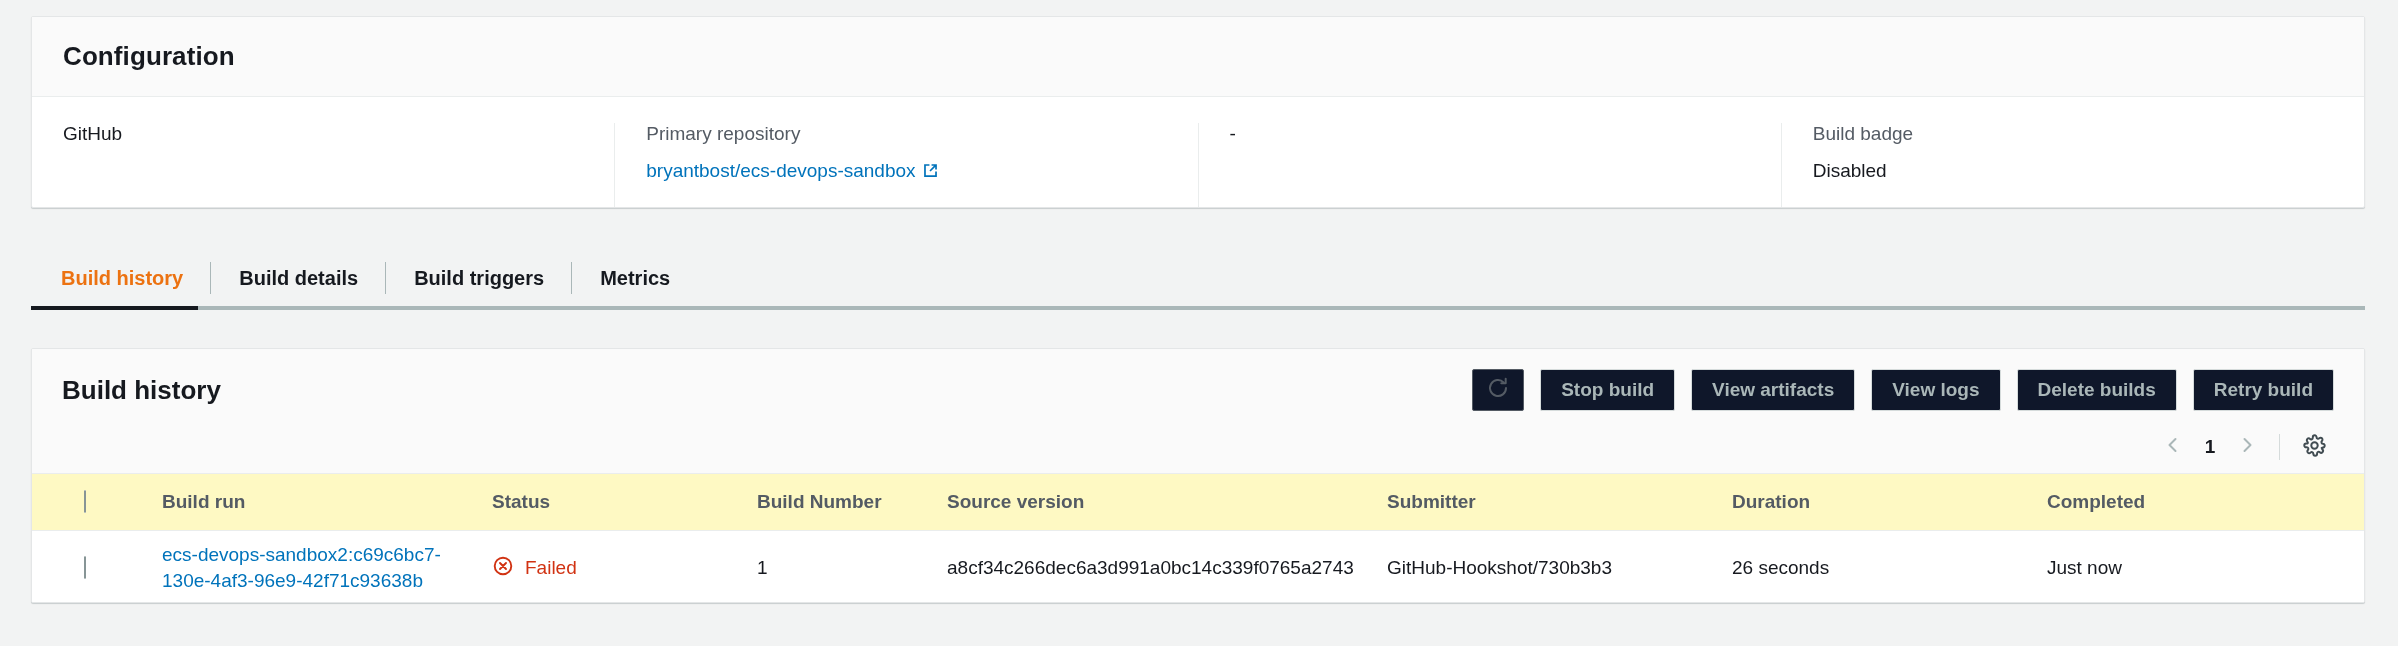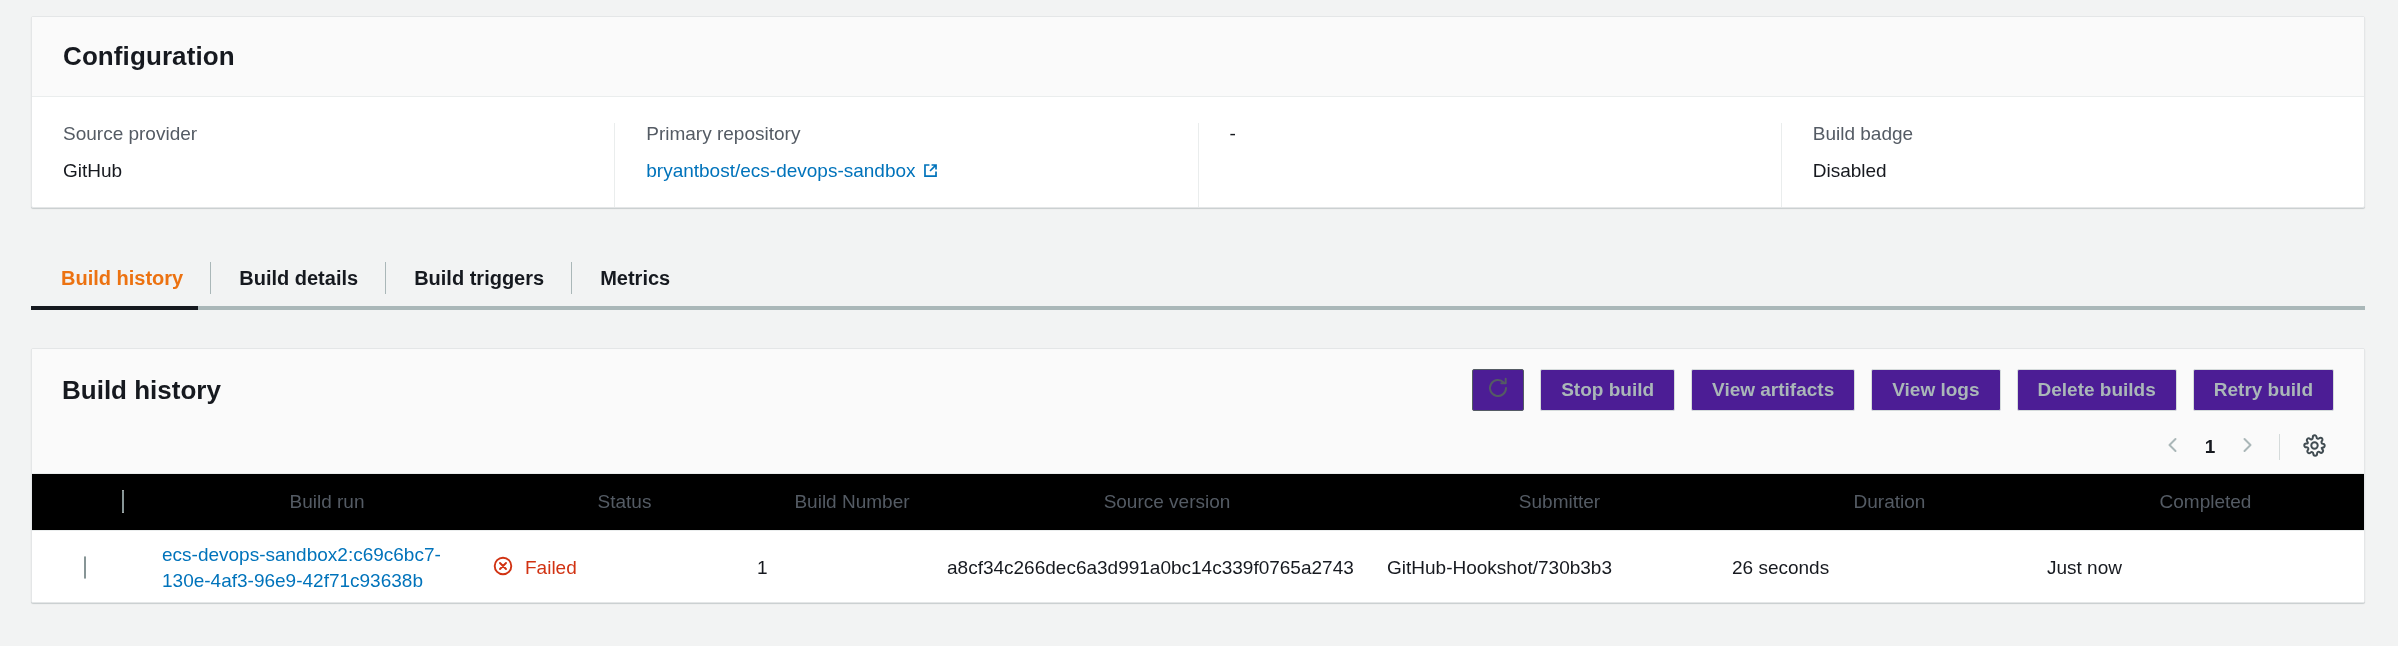--- a/index.html
+++ b/index.html
@@ -179,21 +179,21 @@
     align-items: center;
     gap: 16px;
   }
   .btn {
     height: 42px;
     min-width: 0;
     padding: 0 20px;
     border-radius: 2px;
     font-size: 19px;
     font-weight: bold;
-    background: #4c1d95;
+    background: #0f172a;
     display: flex;
     align-items: center;
     justify-content: center;
     box-sizing: border-box;
     white-space: nowrap;
   }
   .btn.disabled {
     border: 1px solid #d5dbdb;
     color: #aab7b8;
     cursor: default;
@@ -246,27 +246,27 @@
     cursor: pointer;
   }
 
   
   table.history-table {
     width: 100%;
     border-collapse: collapse;
     table-layout: fixed;
   }
   table.history-table thead th {
-    background: #000000;
+    background: #fef9c3;
     border-top: 1px solid #eaeded;
     border-bottom: 1px solid #eaeded;
     font-size: 19px;
-    font-weight: normal;
+    font-weight: bold;
     color: #545b64;
-    text-align: center;
+    text-align: left;
     height: 56px;
     padding: 0;
     vertical-align: middle;
     white-space: nowrap;
   }
   table.history-table tbody td {
     font-size: 19px;
     color: #16191f;
     height: 74px;
     padding: 0;
@@ -318,21 +318,20 @@
 
 <div class="page">
 
   <section class="card config-card">
     <div class="config-header">
       <span class="config-title">Configuration</span>
     </div>
     <div class="config-body">
 
       <div class="config-col">
-        <div class="config-label">Source provider</div>
         <div class="config-value">GitHub</div>
       </div>
 
       <div class="config-col">
         <div class="config-label">Primary repository</div>
         <div class="config-value">
           <a class="config-value link" style="text-decoration:none">bryantbost/ecs-devops-sandbox</a><span class="ext-icon"><svg width="17" height="17" viewBox="0 0 16 16">
                 <path d="M2 2h5v1.6H3.6v8.8h8.8V9H14v5H2V2z" fill="#0073bb"></path>
                 <path d="M9 2h5v5h-1.6V4.7L8.1 9 7 7.9l4.3-4.3H9V2z" fill="#0073bb"></path>
               </svg></span>

